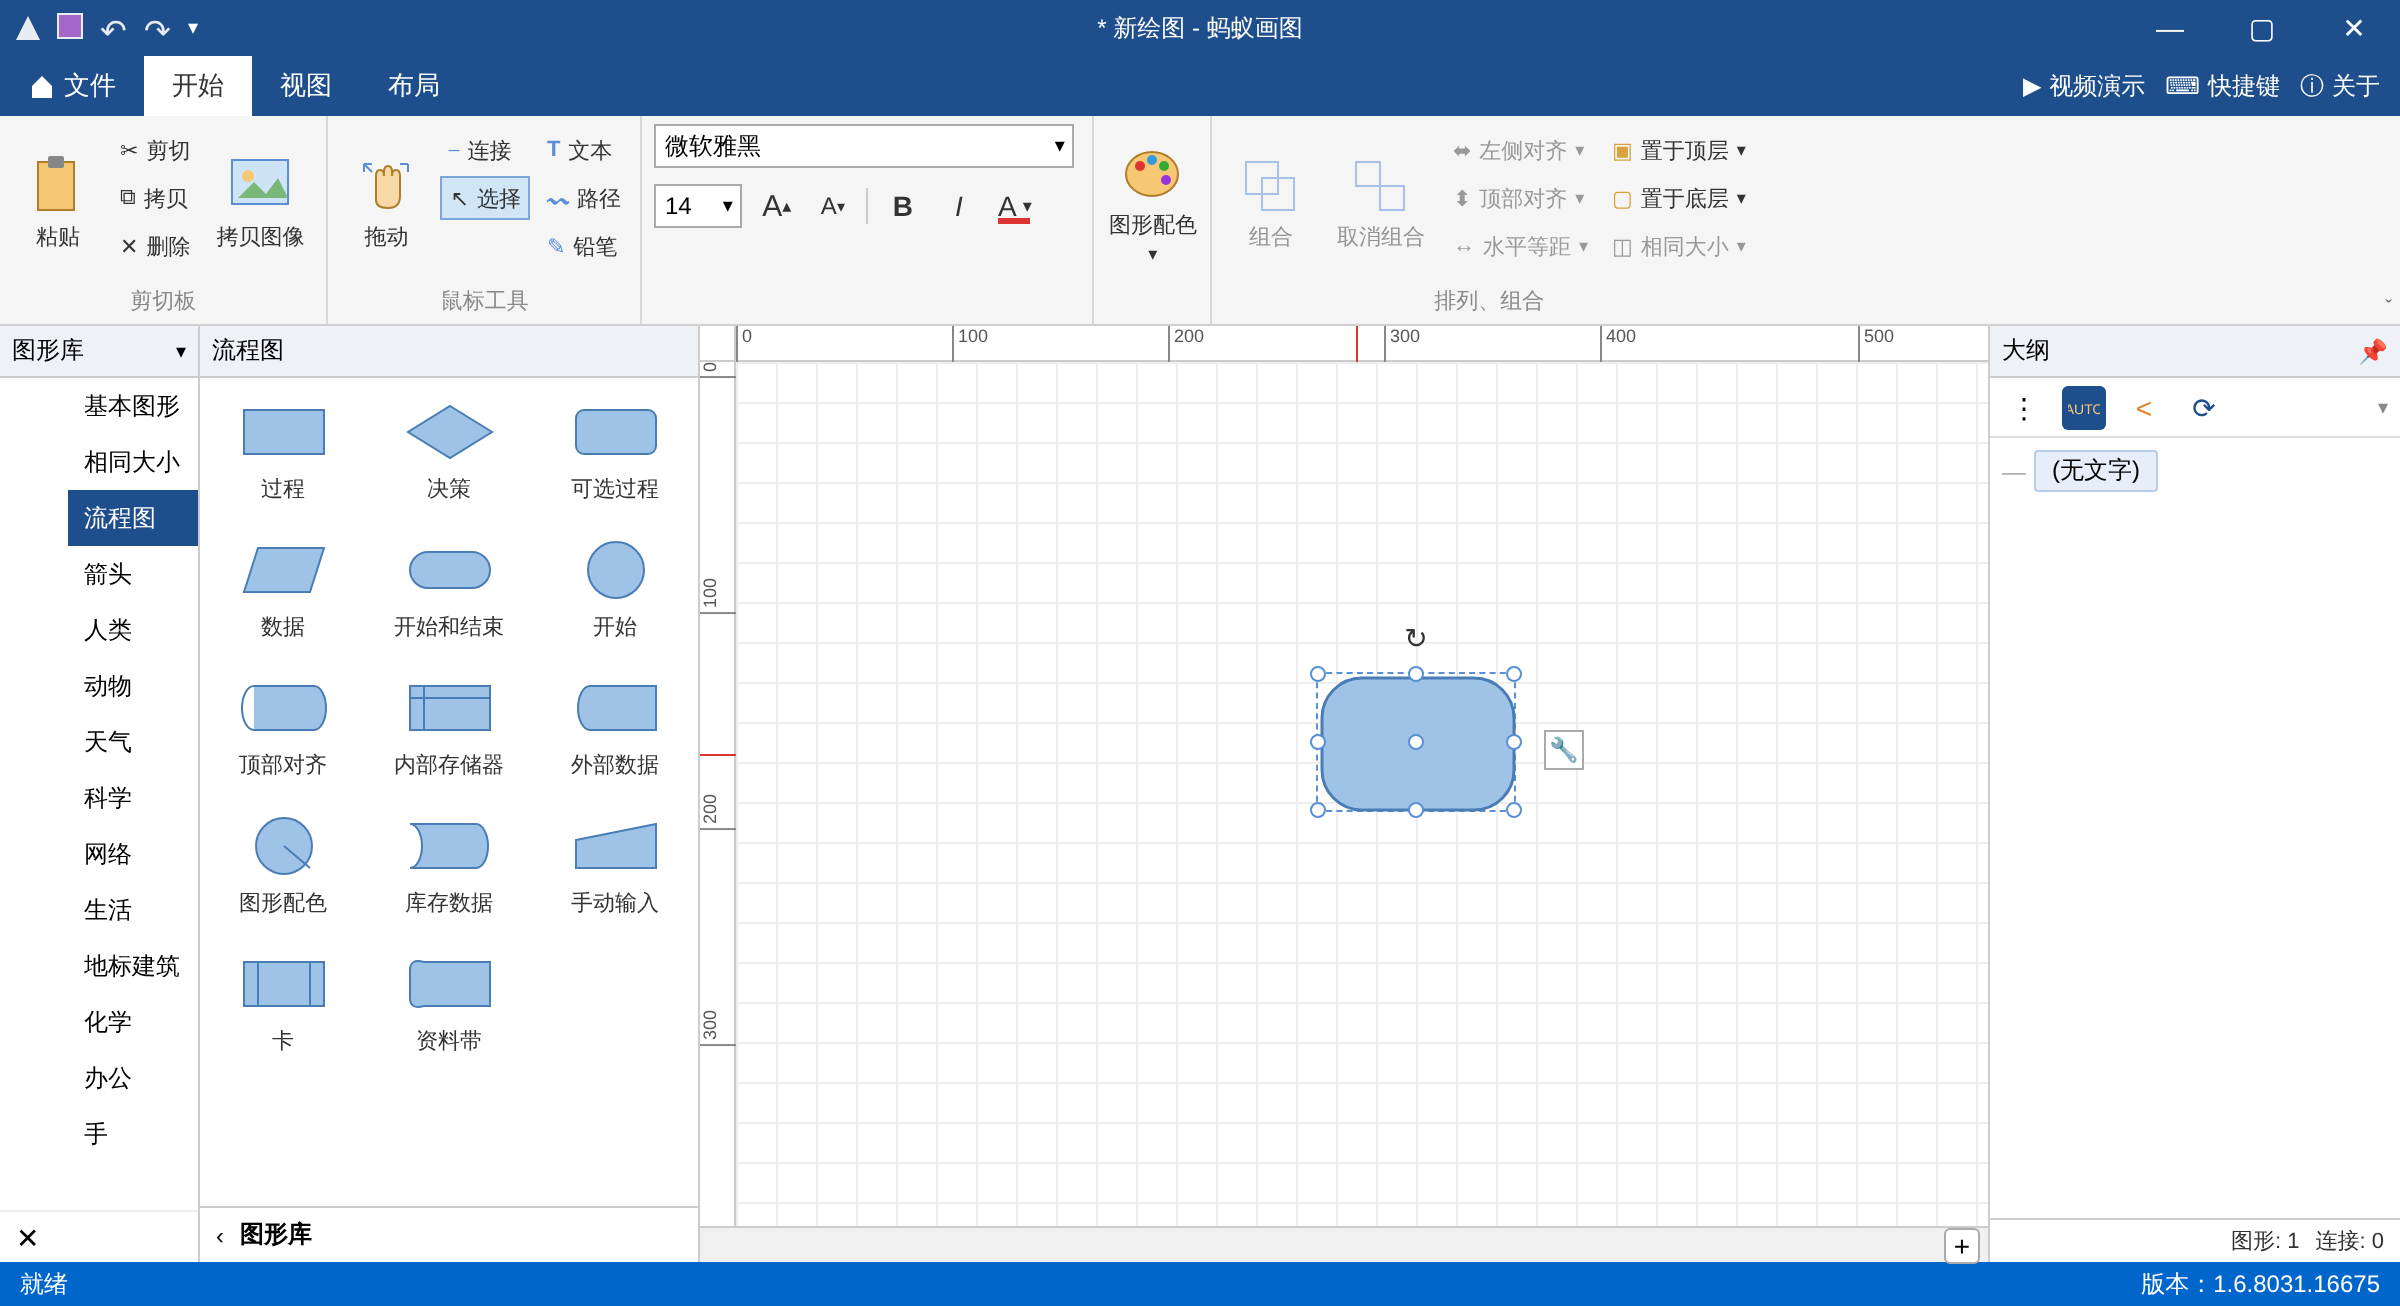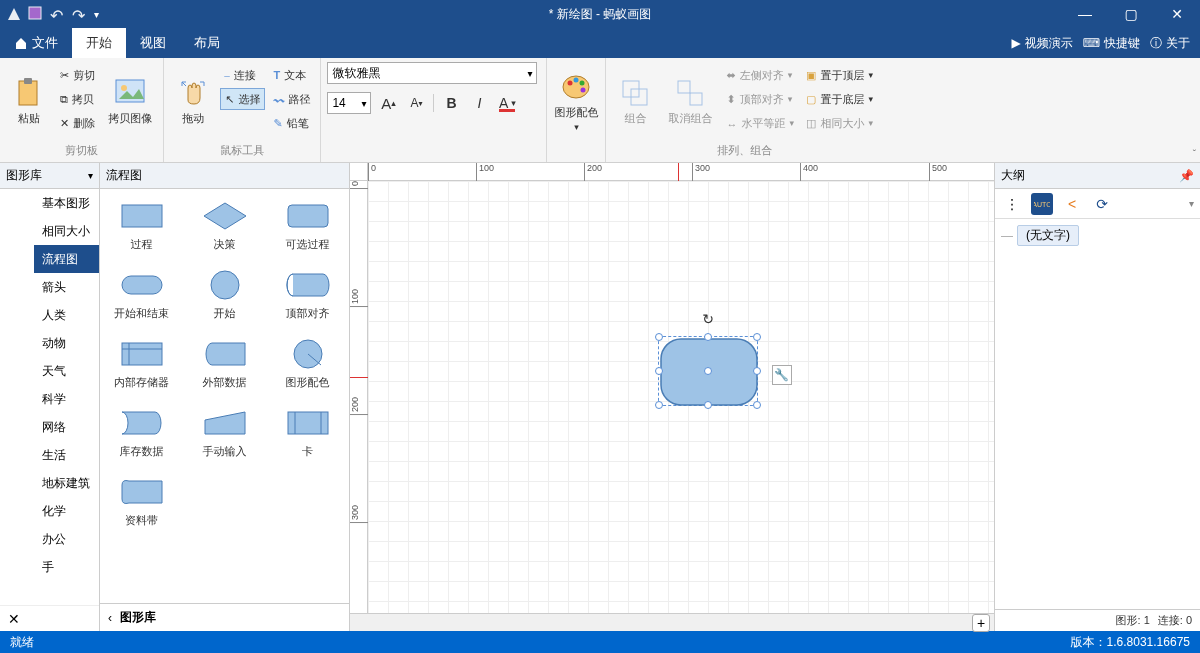--- a/index.html
+++ b/index.html
@@ -388,20 +388,28 @@
             <div class="thumb">
               <svg width="50" height="34">
                 <rect x="5" y="6" width="40" height="22" rx="4" fill="#9ec3e6" stroke="#4a7db5"></rect>
               </svg>
             </div>
             <div class="lbl">可选过程</div>
           </div>
           <div class="shape-cell">
             <div class="thumb">
               <svg width="50" height="34">
+                <polygon points="12,6 45,6 38,28 5,28" fill="#9ec3e6" stroke="#4a7db5"></polygon>
+              </svg>
+            </div>
+            <div class="lbl">数据</div>
+          </div>
+          <div class="shape-cell">
+            <div class="thumb">
+              <svg width="50" height="34">
                 <rect x="5" y="8" width="40" height="18" rx="9" fill="#9ec3e6" stroke="#4a7db5"></rect>
               </svg>
             </div>
             <div class="lbl">开始和结束</div>
           </div>
           <div class="shape-cell">
             <div class="thumb">
               <svg width="50" height="34">
                 <circle cx="25" cy="17" r="14" fill="#9ec3e6" stroke="#4a7db5"></circle>
               </svg>

